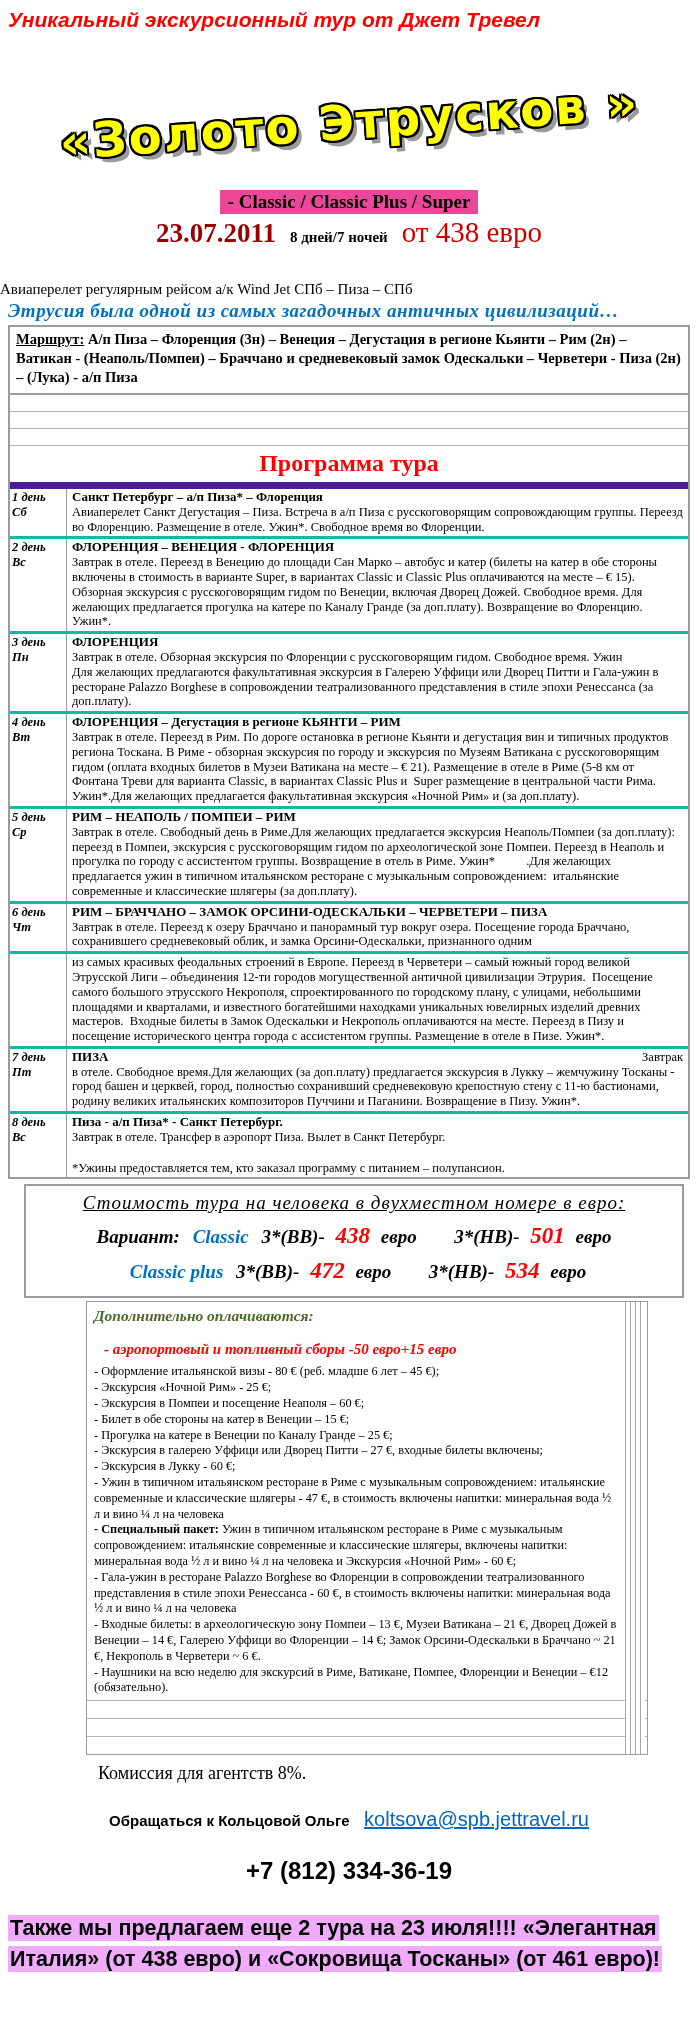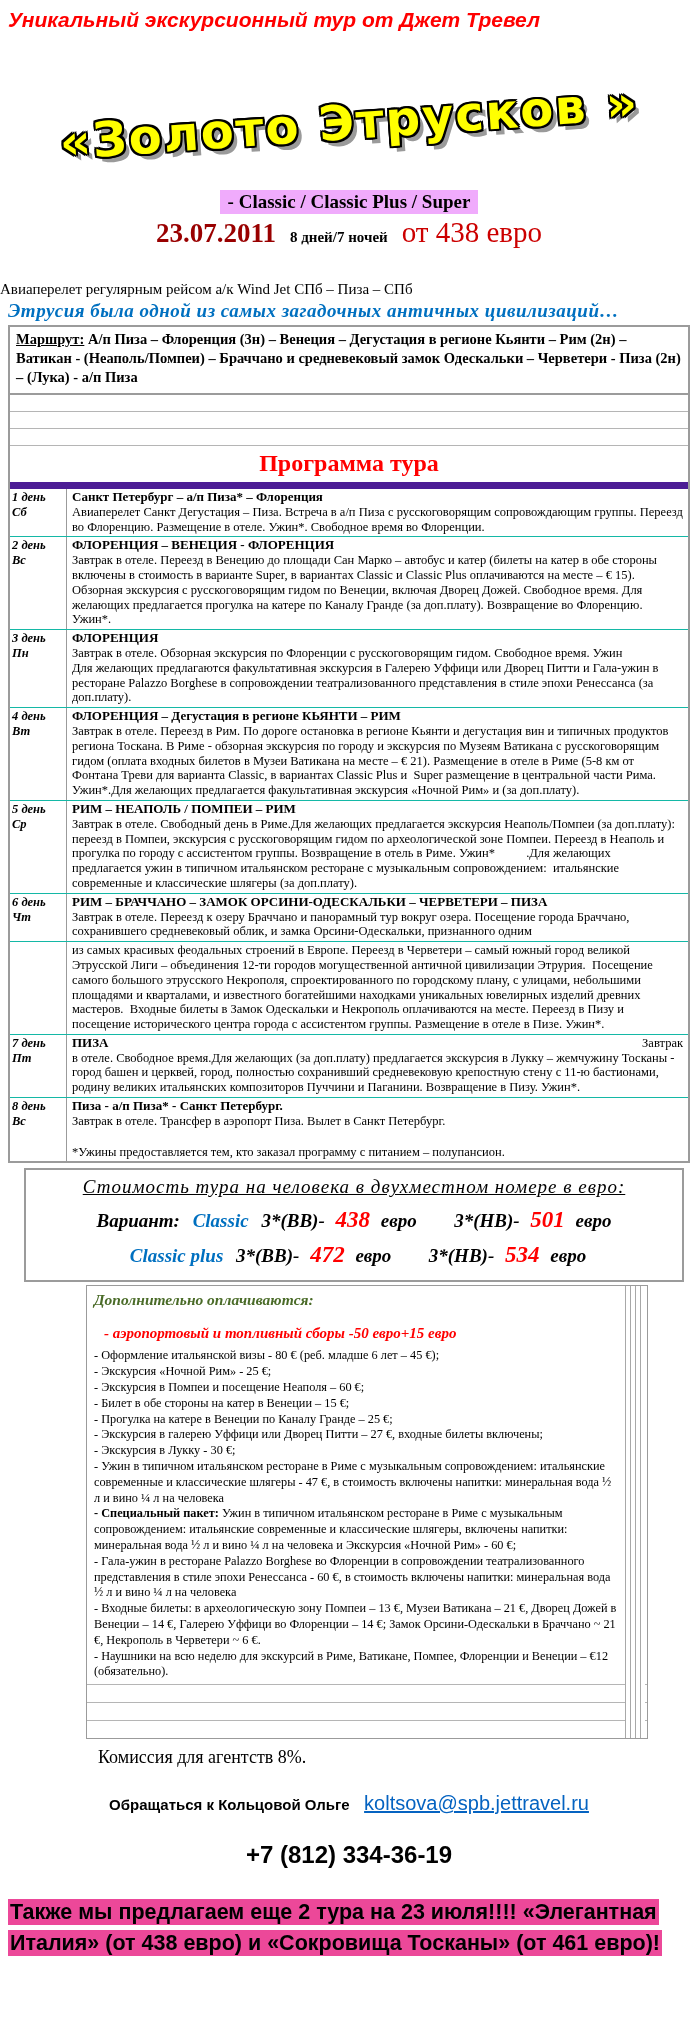--- a/index.html
+++ b/index.html
@@ -30,21 +30,21 @@
     color:#FFFF00;
     text-shadow:
       -2px -2px 0 #000, 2px -2px 0 #000, -2px 2px 0 #000, 2px 2px 0 #000,
       -2px 0 0 #000, 2px 0 0 #000, 0 -2px 0 #000, 0 2px 0 #000,
       5px 6px 0 #9a9a9a;
     margin-top:28px;
   }
   .variant-line{text-align:center;margin-top:6px;}
   .variant-banner{
     display:inline-block;
-    background:#f0abfc;
+    background:#ec4899;
     font-weight:bold;
     font-size:19px;
     padding:1px 8px;
   }
   .dateline{text-align:center;margin-top:2px;}
   .tour-date{color:#990000;font-weight:bold;font-size:27px;}
   .tour-duration{font-weight:bold;font-size:15px;margin:0 10px;}
   .tour-price-from{color:#CC0000;font-size:29px;}
   .flight{
     font-weight:normal;
@@ -74,21 +74,21 @@
   .route-label{text-decoration:underline;}
   .trow-empty{height:16px;border-bottom:1px solid #b5b5b5;}
   .program-title-row{
     text-align:center;
     color:#FF0000;
     font-weight:bold;
     font-size:24px;
     padding:4px 0 5px 0;
     border-bottom:7px solid #4c1d95;
   }
-  .prow{display:flex;border-bottom:1px solid #14b8a6;}
+  .prow{display:flex;border-bottom:3px solid #14b8a6;}
   .pday{
     width:52px;
     flex-shrink:0;
     border-right:1px solid #9b9b9b;
     font-style:italic;
     font-weight:bold;
     font-size:12.5px;
     padding:1px 2px;
     line-height:15px;
   }
@@ -176,21 +176,21 @@
     margin-top:26px;
   }
   .promo{
     margin:28px 8px 0 8px;
     font-family:"Liberation Sans", sans-serif;
     font-weight:bold;
     font-size:21.5px;
     line-height:1.45;
     text-align:left;
   }
-  .promo .hl{background:#ec4899;padding:1px 2px;}
+  .promo .hl{background:#f0abfc;padding:1px 2px;}
 </style>
 </head>
 <body>
 
 <div class="tagline">Уникальный экскурсионный тур от Джет Тревел</div>
 
 <div class="wordart-wrap">
   <span class="wordart">«Золото Этрусков »</span>
 </div>
 
@@ -350,21 +350,21 @@
   <div class="stripes"></div>
   <div class="extras-content">
     <div class="extras-heading">Дополнительно  оплачиваются:</div>
     <div class="extras-red">-    аэропортовый и топливный сборы -50 евро+15 евро</div>
     <div class="xitem">- Оформление итальянской визы - 80 € (реб. младше 6 лет – 45 €);</div>
     <div class="xitem">- Экскурсия «Ночной Рим» - 25 €;</div>
     <div class="xitem">- Экскурсия в Помпеи и посещение Неаполя – 60 €;</div>
     <div class="xitem">- Билет в обе стороны на катер в Венеции – 15 €;</div>
     <div class="xitem">- Прогулка на катере в Венеции по Каналу Гранде – 25 €;</div>
     <div class="xitem">- Экскурсия в галерею Уффици или Дворец Питти – 27 €, входные билеты включены;</div>
-    <div class="xitem">- Экскурсия в Лукку - 30 €;</div>
+    <div class="xitem">- Экскурсия в Лукку - 60 €;</div>
     <div class="xitem">- Ужин в типичном итальянском ресторане в Риме с музыкальным сопровождением: итальянские современные и классические шлягеры - 47 €, в стоимость включены напитки: минеральная вода ½ л и вино ¼ л на человека</div>
     <div class="xitem">
       <span class="xbold">- Специальный пакет:</span><span> Ужин в типичном итальянском ресторане в Риме с музыкальным сопровождением:  итальянские современные и классические шлягеры, включены напитки: минеральная вода ½ л и вино ¼ л на человека и  Экскурсия «Ночной Рим» - 60 €;</span>
     </div>
     <div class="xitem">- Гала-ужин в ресторане Palazzo Borghese во Флоренции в сопровождении театрализованного представления в стиле эпохи Ренессанса - 60 €, в стоимость включены напитки: минеральная вода ½ л и вино ¼ л на человека</div>
     <div class="xitem">- Входные билеты: в археологическую зону Помпеи – 13 €, Музеи Ватикана – 21 €, Дворец Дожей в Венеции – 14 €, Галерею Уффици во Флоренции – 14 €; Замок Орсини-Одескальки в Браччано ~ 21 €, Некрополь в Черветери ~ 6 €.</div>
     <div class="xitem">- Наушники на всю неделю для экскурсий в Риме, Ватикане, Помпее, Флоренции и Венеции – €12 (обязательно).</div>
   </div>
   <div class="xempty"></div>
   <div class="xempty"></div>

